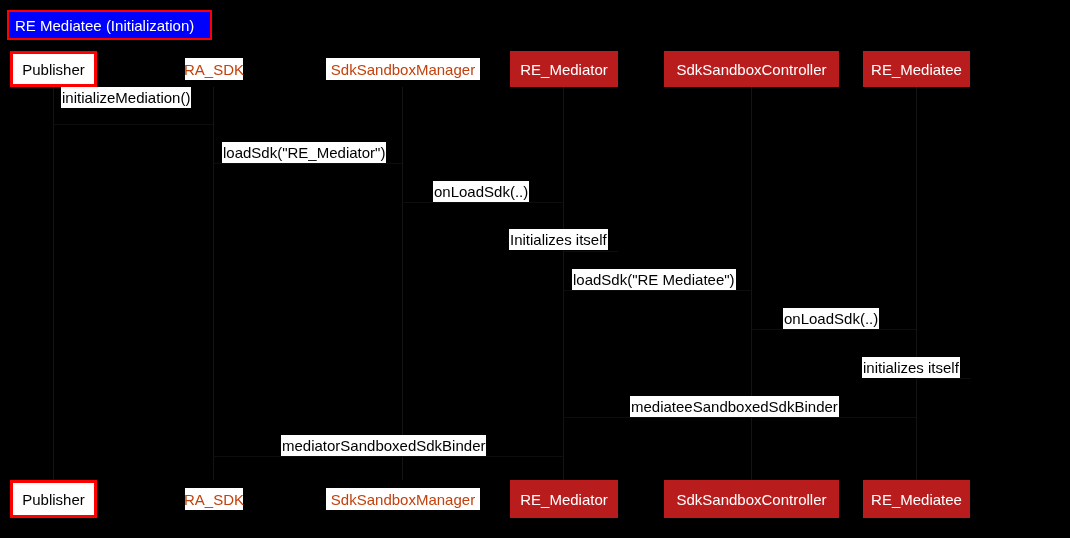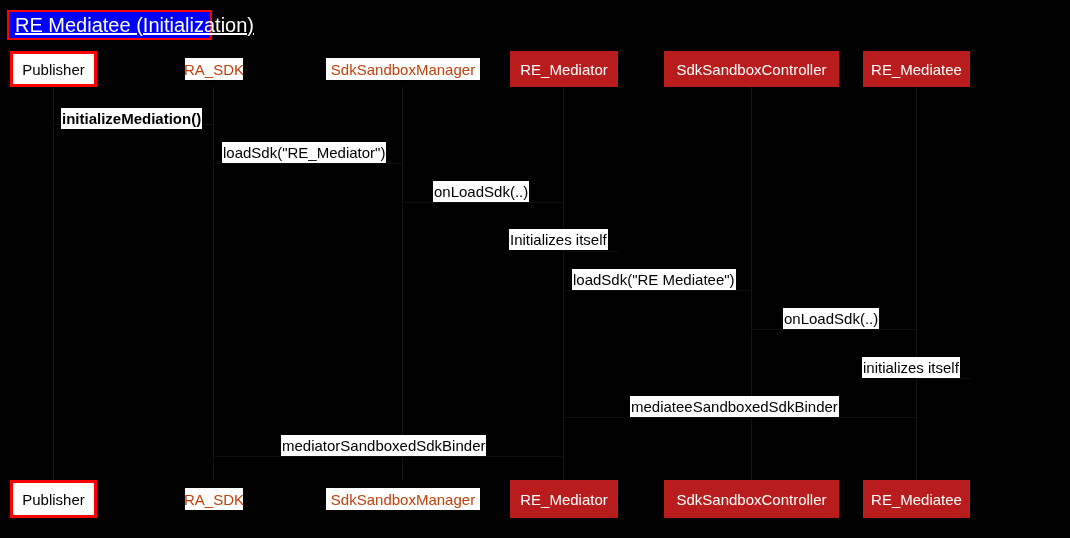--- a/index.html
+++ b/index.html
@@ -33,24 +33,23 @@
     height: 30px;
     background: #0000FF;
     border: 2px solid #FF0000;
     box-sizing: border-box;
     display: flex;
     align-items: center;
     padding-left: 6px;
   }
   .title-box span {
     color: #FFFFFF;
-    font-size: 20px;
+    font-size: 15px;
     line-height: 15px;
     white-space: nowrap;
-    text-decoration: underline;
   }
 
   
   .lifeline {
     position: absolute;
     width: 1px;
     background: #141414;
   }
 
   
@@ -149,21 +148,21 @@
   </div>
 
   <div class="participant boxed-blue" style="left:664px; top:51px; width:175px; height:36px;">
     <span>SdkSandboxController</span>
   </div>
 
   <div class="participant boxed-blue" style="left:863px; top:51px; width:107px; height:36px;">
     <span>RE_Mediatee</span>
   </div>
 
-  <div class="msg" style="left:61px; top:108px;font-weight:bold;">initializeMediation()</div>
+  <div class="msg" style="left:61px; top:87px;">initializeMediation()</div>
 
   <div class="msg" style="left:222px; top:142px;">loadSdk("RE_Mediator")</div>
 
   <div class="msg" style="left:433px; top:181px;">onLoadSdk(..)</div>
 
   <div class="msg" style="left:509px; top:229px;">Initializes itself</div>
 
   <div class="msg" style="left:572px; top:269px;">loadSdk("RE Mediatee")</div>
 
   <div class="msg" style="left:783px; top:308px;">onLoadSdk(..)</div>

